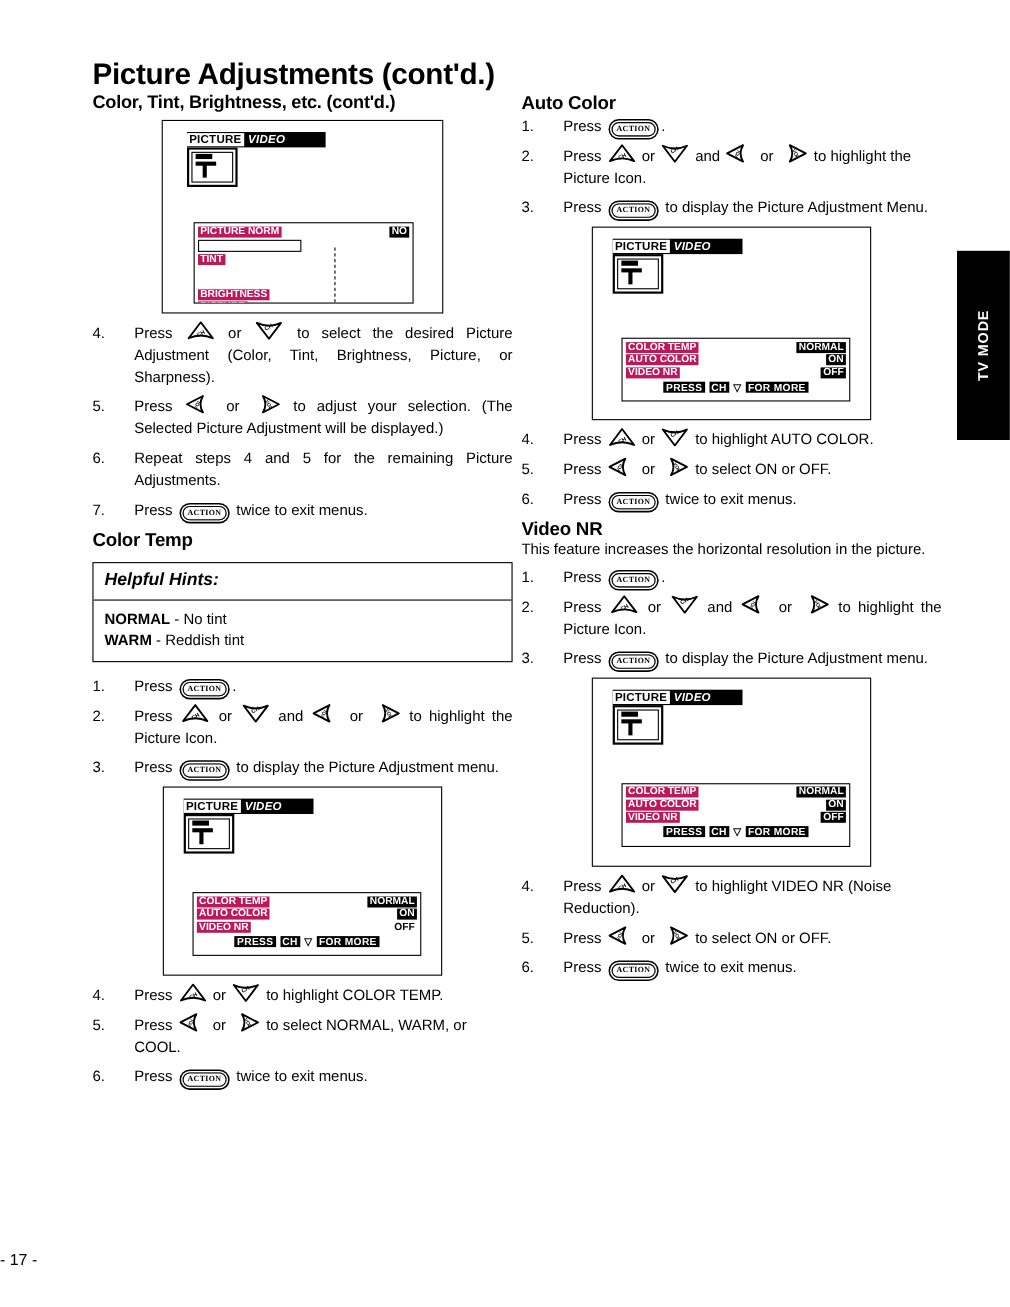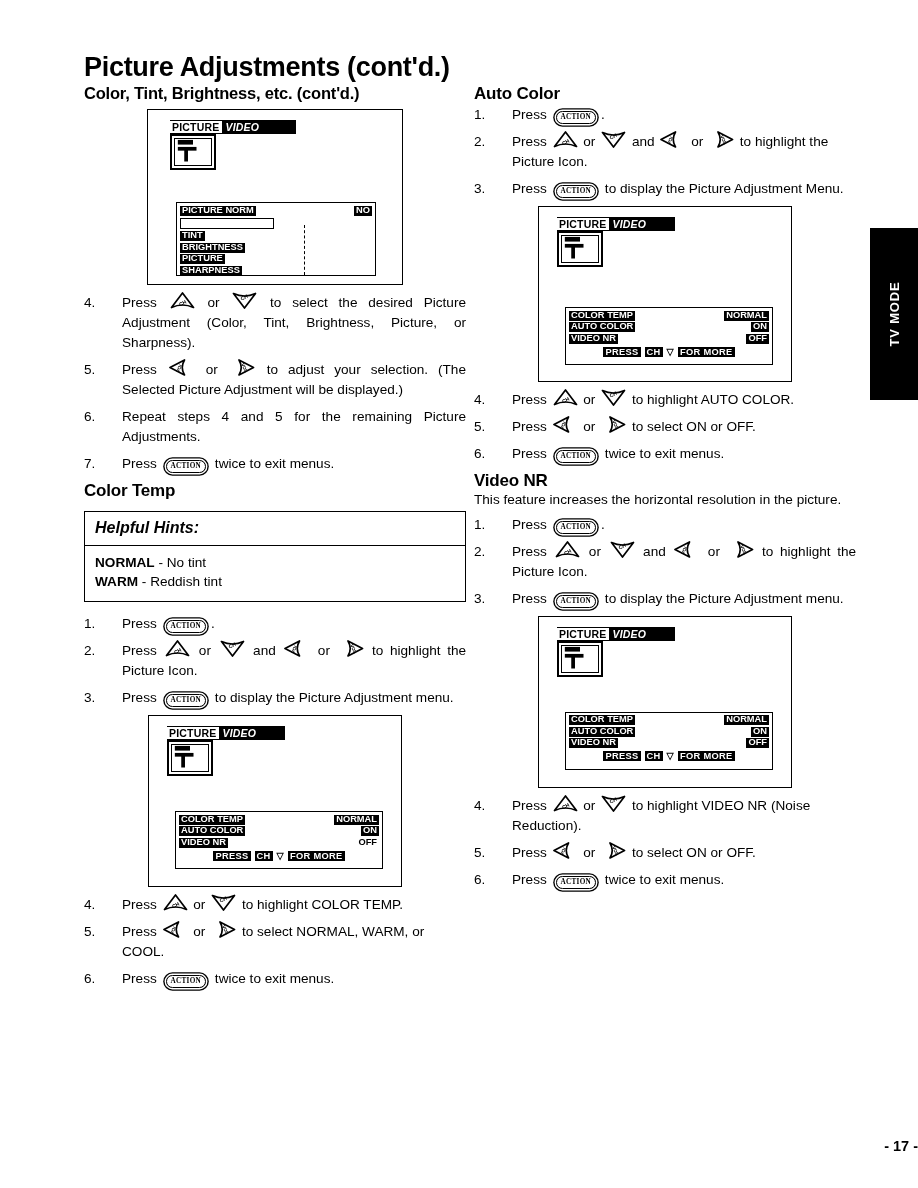--- a/index.html
+++ b/index.html
@@ -184,21 +184,21 @@
     overflow: hidden;
   }
   .osd-row {
     position: relative;
     display: flex;
     justify-content: space-between;
     align-items: center;
     line-height: 1.06;
     white-space: nowrap;
   }
-  .osd-lbl { background: #000000; color: #fff; padding: 0 2px; }
+  .osd-lbl { background: #be185d; color: #fff; padding: 0 2px; }
   .osd-val { background: #000; color: #fff; padding: 0 2px; }
   .osd-val.plain { background: transparent; color: #000; padding: 0 2px; }
   .osd-bar {
     border: 1.5px solid #000;
     background: #fff;
     height: 9px;
   }
   .osd-footer {
     text-align: center;
     white-space: nowrap;
@@ -231,23 +231,23 @@
     letter-spacing: 0.8px;
     white-space: nowrap;
   }
 
   
   .page-number {
     position: absolute;
     left: 0;
     right: 0;
     bottom: 34px;
-    text-align: right;
+    text-align: left;
     font-size: 14.5px;
-    font-weight: bold;
+    font-weight: normal;
     margin-top: 39px;
   }
 </style>
 </head>
 <body>
 
 <div class="page">
 
   <h1 class="main-title">Picture Adjustments (cont'd.)</h1>
 
@@ -270,21 +270,21 @@
           </div>
           <div class="osd-menu" style="left: 28px; top: 92px; width: 200px; height: 74px; font-size: 9.3px; padding: 2px 3px;">
             <div class="osd-row" style="height: 11.5px;">
               <span class="osd-lbl">PICTURE NORM</span>
               <span class="osd-val">NO</span>
             </div>
             <div class="osd-bar" style="width: 48%; margin: 1px 0px 2px;"></div>
             <div class="osd-row" style="height: 11.5px;">
               <span class="osd-lbl">TINT</span>
             </div>
-            <div class="osd-row" style="height: 11.5px;">
+            <div class="osd-row" style="height: 11.5px; margin-top: 20px;">
               <span class="osd-lbl">BRIGHTNESS</span>
             </div>
             <div class="osd-row" style="height: 11.5px;">
               <span class="osd-lbl">PICTURE</span>
             </div>
             <div class="osd-row" style="height: 11.5px;">
               <span class="osd-lbl">SHARPNESS</span>
             </div>
             <div class="osd-dash" style="left: 64%; top: 21.5px; height: 50px;"></div>
           </div>

